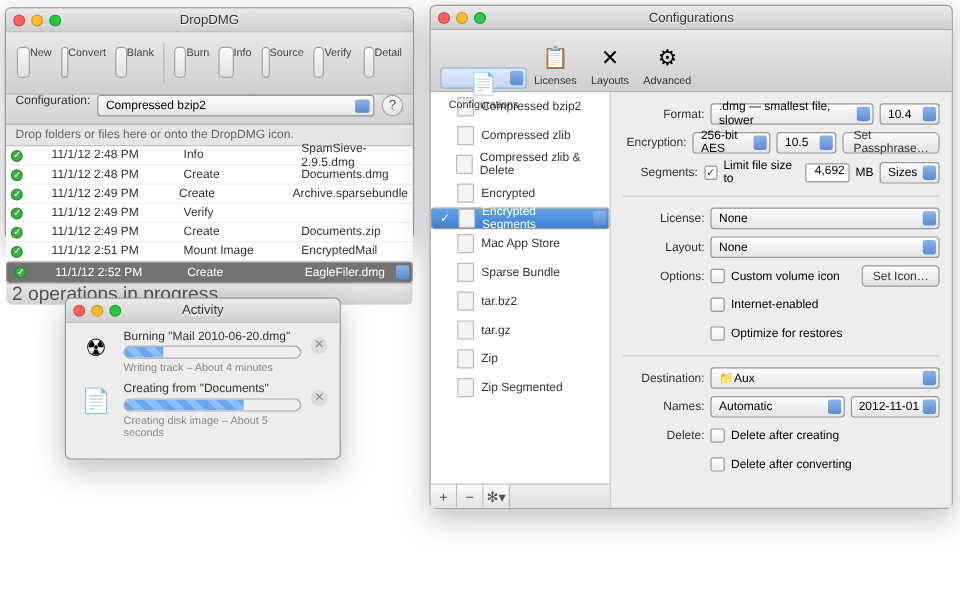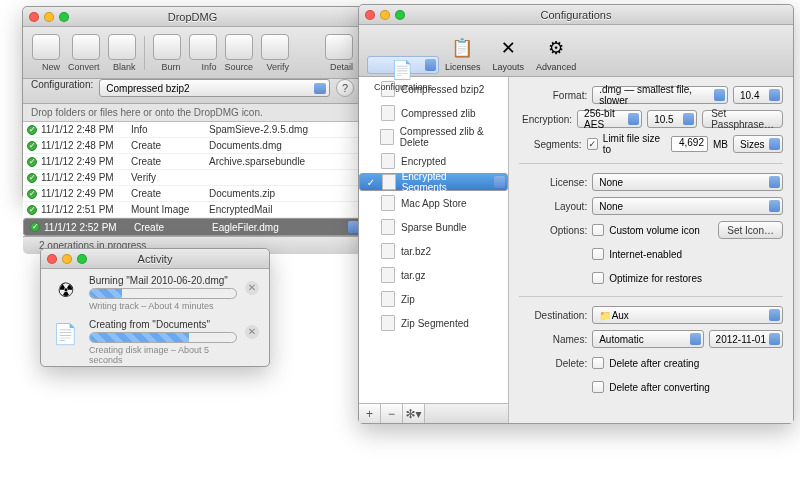--- a/index.html
+++ b/index.html
@@ -4,37 +4,37 @@
 <style>
 *{box-sizing:border-box;margin:0;padding:0;font-family:"Lucida Grande","Helvetica Neue",Arial,sans-serif;font-size:10px}
 body{background:#fff;width:800px;height:500px;position:relative;overflow:hidden}
 .window{position:absolute;background:#ededed;border:1px solid #999;border-radius:5px;box-shadow:0 8px 25px rgba(0,0,0,.25)}
 .titlebar{height:20px;background:linear-gradient(#eaeaea,#cfcfcf);border-bottom:1px solid #aaa;border-radius:5px 5px 0 0;display:flex;align-items:center;padding:0 6px;position:relative}
 .tl{display:flex;gap:5px}
 .tl span{width:10px;height:10px;border-radius:50%;border:1px solid rgba(0,0,0,.2)}
 .r{background:#ff5f57}.y{background:#ffbd2e}.g{background:#28c940}
 .ttl{position:absolute;left:0;right:0;text-align:center;font-size:11px;color:#333;text-shadow:0 1px 0 #fff}
 .toolbar{height:52px;background:linear-gradient(#e8e8e8,#cfcfcf);border-bottom:1px solid #aaa;display:flex;align-items:center;padding:2px 6px;gap:2px}
-.tbtn{display:inline-flex;flex-direction:column;align-items:flex-end;padding:2px 3px;border-radius:3px;cursor:default;min-width:32px}
+.tbtn{display:inline-flex;flex-direction:row;align-items:flex-start;padding:2px 3px;border-radius:3px;cursor:default;min-width:32px}
 .tbtn .ibox{width:28px;height:26px;background:linear-gradient(#fdfdfd,#dedede);border:1px solid #a5a5a5;border-radius:4px;display:flex;align-items:center;justify-content:center;margin-bottom:2px}
 .tbtn .lbl{font-size:9px;color:#444}
 .sep{width:1px;height:34px;background:#b5b5b5;margin:0 3px}
 .confbar{height:25px;background:linear-gradient(#e2e2e2,#d3d3d3);border-bottom:1px solid #aaa;display:flex;padding:0 8px;gap:6px}
 .confbar label{font-size:10px;color:#333}
 .popup{flex:1;height:18px;background:linear-gradient(#fdfdfd,#e5e5e5);border:1px solid #999;border-radius:3px;font-size:10px;padding:0 18px 0 6px;position:relative;display:flex;align-items:center}
 .popup:after{content:"";position:absolute;right:3px;top:3px;width:12px;height:11px;background:linear-gradient(#8cb4e8,#5c8cd6);border-radius:2px}
 .help{width:18px;height:18px;border:1px solid #aaa;border-radius:50%;background:linear-gradient(#fdfdfd,#e0e0e0);text-align:center;line-height:16px;font-size:11px;color:#555}
 .hint{height:18px;padding:0 8px;font-size:10px;color:#666;display:flex;align-items:center;background:#e5e5e5;border-bottom:1px solid #bbb}
 .log{background:#fff}
-.logrow{display:flex;align-items:center;height:16px;padding:0 4px;gap:4px;font-size:10px;color:#333;border-bottom:1px solid #f0f0f0}
+.logrow{display:flex;align-items:center;height:16px;padding:0 4px;gap:24px;font-size:10px;color:#333;border-bottom:1px solid #f0f0f0}
 .logrow.sel{background:#737373;color:#fff}
 .dot{width:10px;height:10px;border-radius:50%;background:#3cb043;border:1px solid #2a8a30;flex:none;position:relative}
 .dot:after{content:"✓";position:absolute;left:1px;top:-1px;font-size:8px;color:#fff}
 .c-date{width:86px}.c-act{width:74px}.c-file{flex:1}
-.status{height:18px;background:linear-gradient(#e7e7e7,#d2d2d2);border-top:1px solid #aaa;font-size:10px;color:#555;display:flex;align-items:center;padding:0 16px;border-radius:0 0 5px 5px}
+.status{height:18px;background:linear-gradient(#e7e7e7,#d2d2d2);border-top:1px solid #aaa;font-size:16px;color:#555;display:flex;align-items:center;padding:0 5px;border-radius:0 0 5px 5px}
 
 .act-body{padding:6px 10px}
 .act-item{display:flex;gap:8px;margin-bottom:8px}
 .act-icon{width:30px;height:30px;flex:none;display:flex;align-items:center;justify-content:center;font-size:20px}
 .act-main{flex:1}
 .act-title{font-size:10px;color:#333;margin-bottom:2px}
 .progress{height:11px;background:#eee;border:1px solid #aaa;border-radius:7px;overflow:hidden;position:relative}
 .progress .bar{height:100%;background:repeating-linear-gradient(45deg,#6aa9f0,#6aa9f0 6px,#8cbef7 6px,#8cbef7 12px)}
 .act-sub{font-size:9px;color:#888;margin-top:2px}
 .act-x{width:14px;height:14px;border-radius:50%;background:#ddd;color:#888;text-align:center;line-height:13px;font-size:10px;flex:none;margin-top:6px}
@@ -60,21 +60,21 @@
 .hr{height:1px;background:#c9c9c9;margin:4px 0}
 .toolbar2{height:52px;background:linear-gradient(#e8e8e8,#cfcfcf);border-bottom:1px solid #aaa;display:flex;align-items:flex-end;padding:2px 8px;gap:0}
 .tab{display:flex;flex-direction:column;align-items:center;padding:2px 6px;gap:1px}
 .tab .ic{width:26px;height:26px;display:flex;align-items:center;justify-content:center;font-size:18px}
 .tab.sel{background:linear-gradient(#dfeafc,#c4d8f4);border:1px solid #9ab6de;border-radius:3px}
 .tab .tl2{font-size:9px;color:#333}
 </style>
 </head>
 <body>
 
-<div class="window" style="left:22px;top:6px;width:341px;height:194px">
+<div class="window" style="left:4px;top:6px;width:341px;height:194px">
   <div class="titlebar">
     <div class="tl">
         <span class="r"></span>
         <span class="y"></span>
         <span class="g"></span>
       </div>
     <div class="ttl">DropDMG</div>
   </div>
   <div class="toolbar" id="tb1">
       <div class="tbtn">
@@ -159,21 +159,21 @@
       <div class="logrow sel">
         <span class="dot"></span>
         <span class="c-date">11/1/12 2:52 PM</span>
         <span class="c-act">Create</span>
         <span class="c-file">EagleFiler.dmg</span>
       </div>
     </div>
   <div class="status">2 operations in progress</div>
 </div>
 
-<div class="window" style="left:40px;top:248px;width:230px;height:119px">
+<div class="window" style="left:54px;top:248px;width:230px;height:135px">
   <div class="titlebar">
     <div class="tl">
         <span class="r"></span>
         <span class="y"></span>
         <span class="g"></span>
       </div>
     <div class="ttl">Activity</div>
   </div>
   <div class="act-body" id="actbody">
       <div class="act-item">

